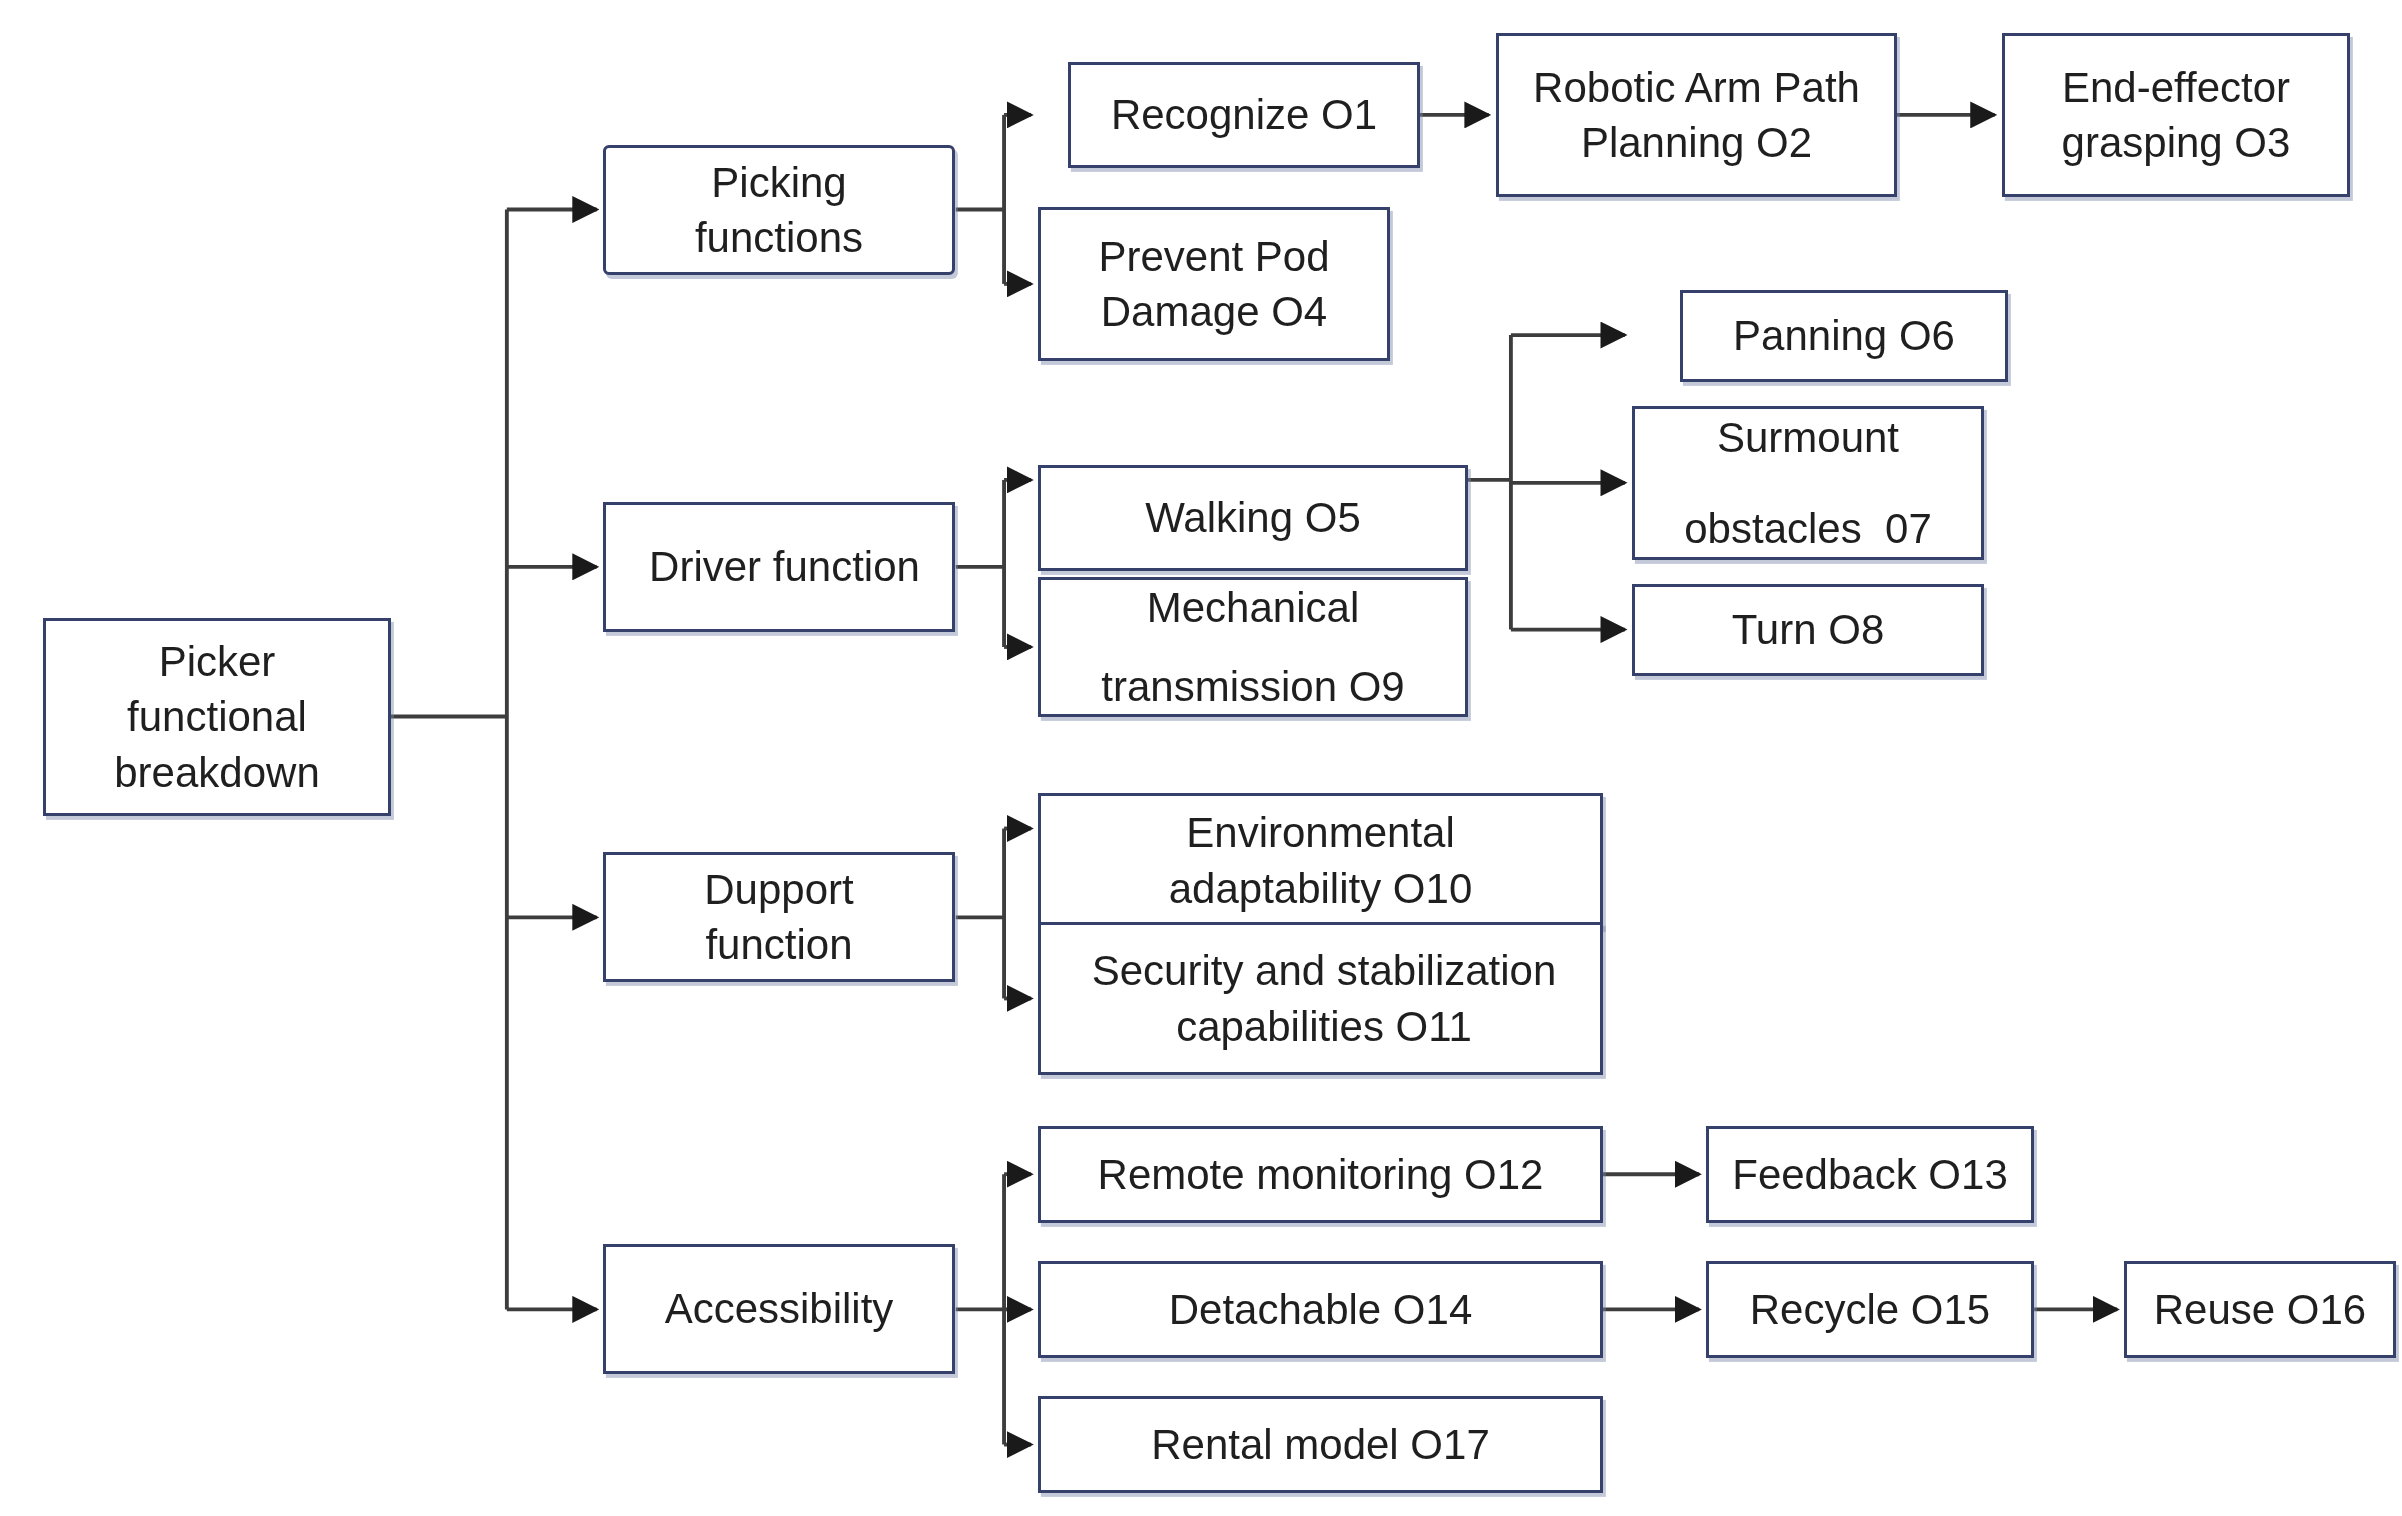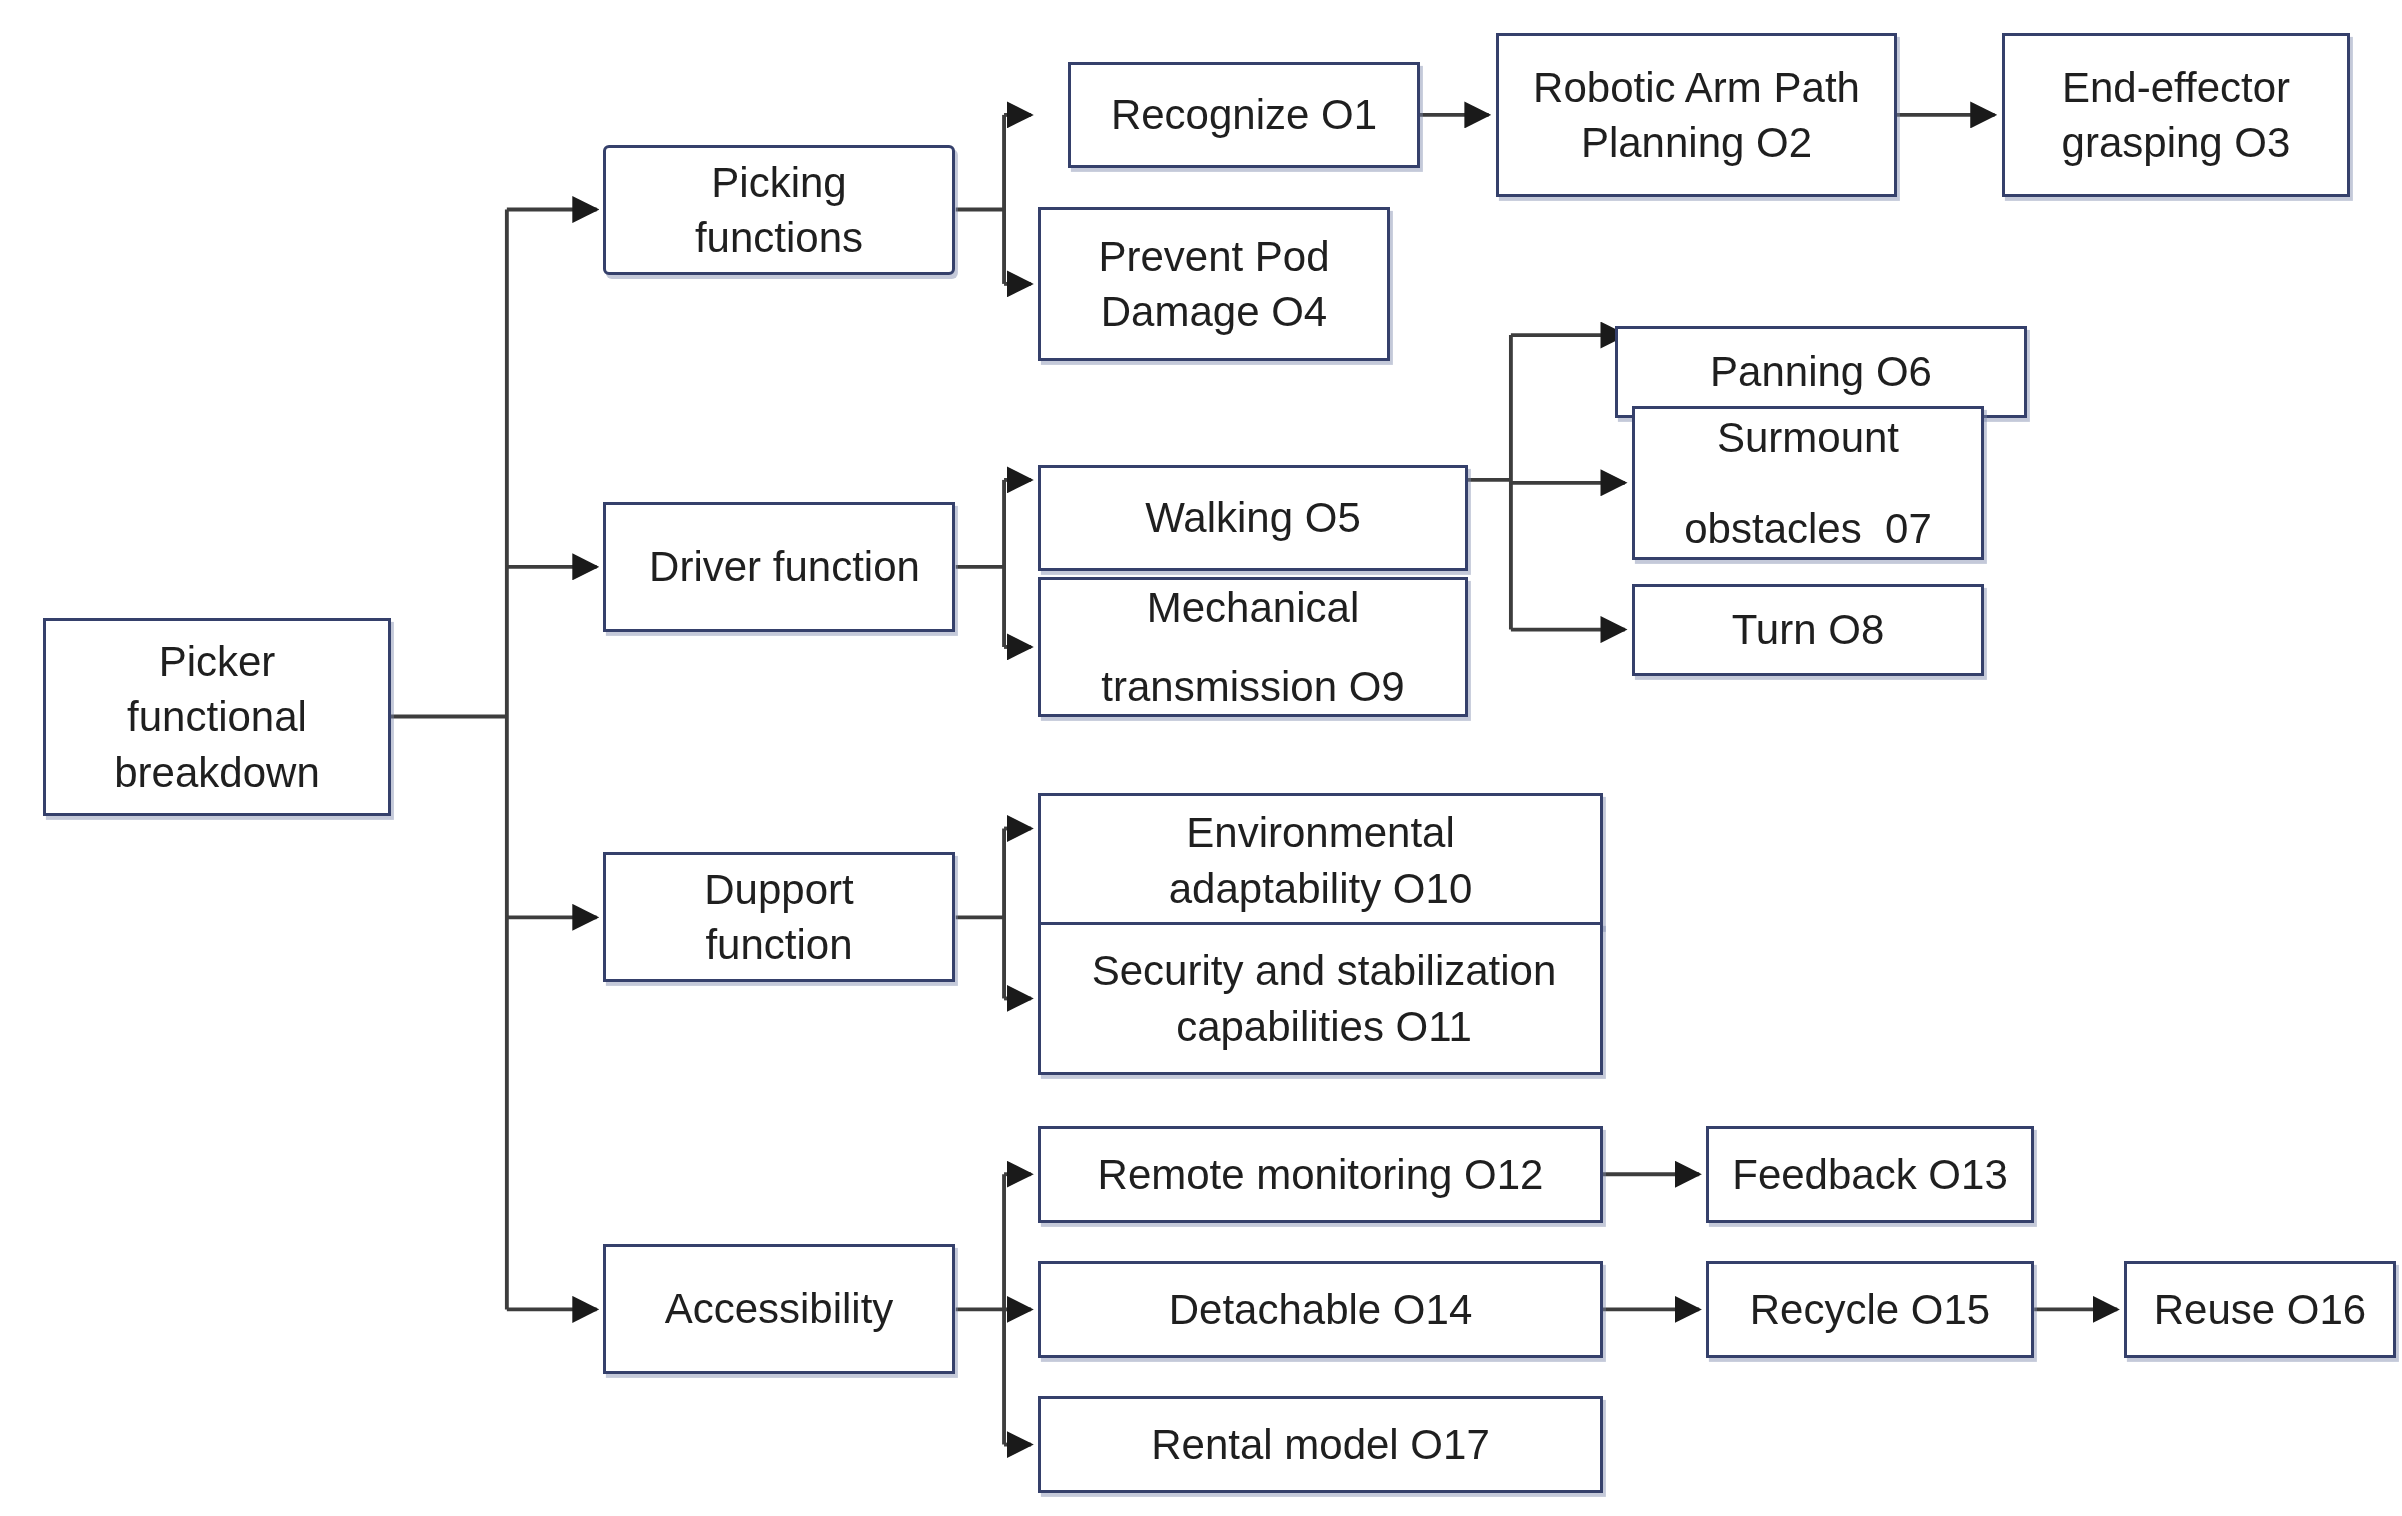--- a/index.html
+++ b/index.html
@@ -122,21 +122,21 @@
       <div class="node" style="left: 1038px; top: 207px; width: 352px; height: 154px;">
         <span class="line">Prevent Pod</span>
         <span class="line">Damage O4</span>
       </div>
       <div class="node" style="left: 603px; top: 502px; width: 352px; height: 130px; padding-left: 11px;">
         <span class="line">Driver function</span>
       </div>
       <div class="node" style="left: 1038px; top: 427px; width: 430px; height: 106px; margin-top: 38px;">
         <span class="line">Walking O5</span>
       </div>
-      <div class="node" style="left: 1615px; top: 290px; width: 412px; height: 92px; margin-top: 36px;">
+      <div class="node" style="left: 1680px; top: 290px; width: 328px; height: 92px;">
         <span class="line">Panning O6</span>
       </div>
       <div class="node" style="left: 1632px; top: 406px; width: 352px; height: 154px; gap: 35px;">
         <span class="line">Surmount</span>
         <span class="line">obstacles  07</span>
       </div>
       <div class="node" style="left: 1632px; top: 584px; width: 352px; height: 92px;">
         <span class="line">Turn O8</span>
       </div>
       <div class="node" style="left: 1038px; top: 577px; width: 430px; height: 140px; gap: 24px;">

